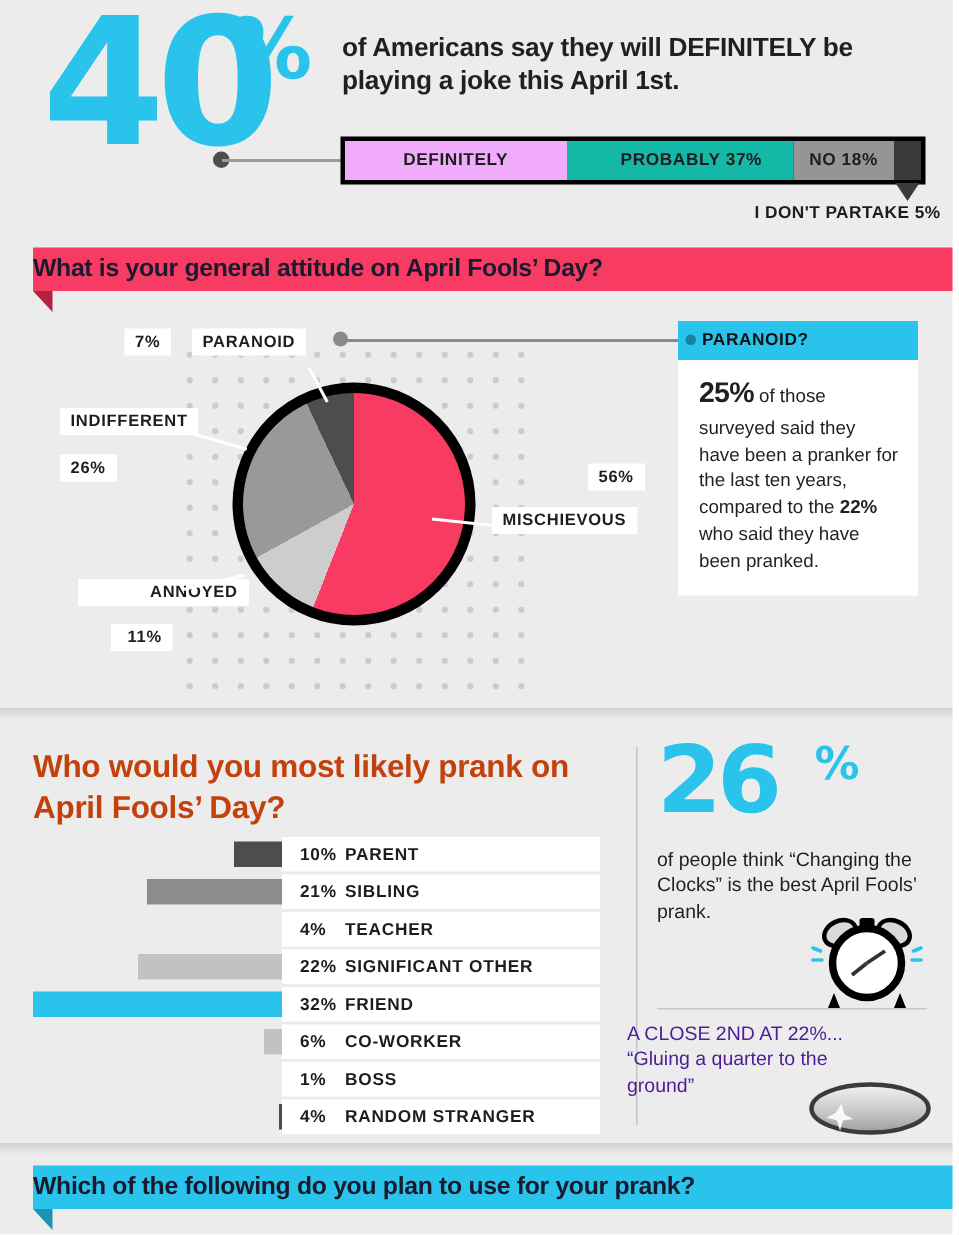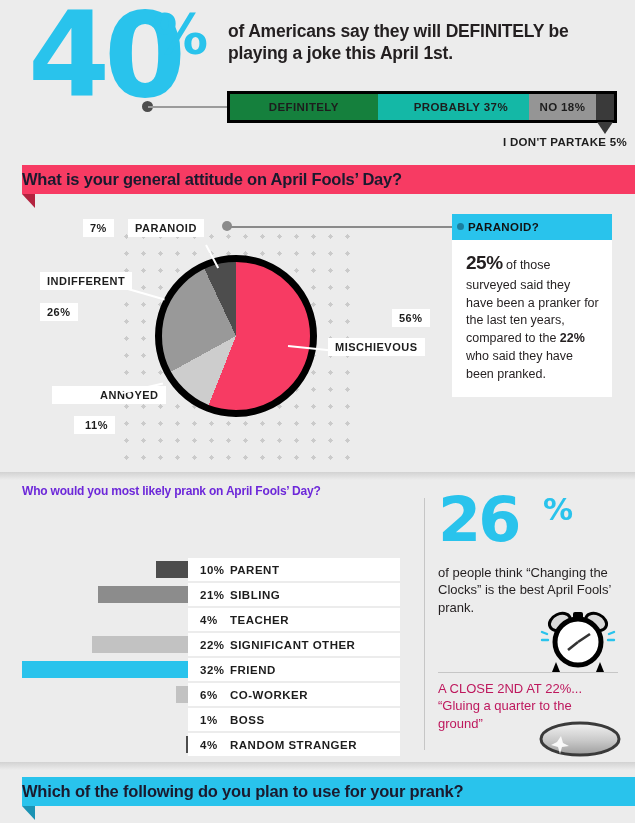--- a/index.html
+++ b/index.html
@@ -91,21 +91,21 @@
     height: 100%;
     display: flex;
     align-items: center;
     justify-content: center;
     font-size: 11.5px;
     font-weight: bold;
     letter-spacing: 0.4px;
     color: #1d1d1d;
     white-space: nowrap;
   }
-  .seg-definitely { background: #15803d; }
+  .seg-definitely { background: #f0abfc; }
   .seg-probably   { background: #14b8a6; padding-left: 15px; }
   .seg-no         { background: #959595; }
   .seg-partake    { background: #3a3a3a; }
 
   .partake-arrow {
     position: absolute;
     left: 597px; top: 122px;
     width: 0; height: 0;
     border-left: 8px solid transparent;
     border-right: 8px solid transparent;
@@ -277,25 +277,25 @@
   .divider2 {
     position: absolute;
     left: 0; top: 762px;
     width: 639px; height: 8px;
     background: linear-gradient(to bottom, #d2d2d2, #ececec);
   }
 
   
   .bars-title {
     position: absolute;
-    left: 22px; top: 484px;
+    left: 22px; top: 498px;
     width: 360px;
-    font-size: 12px;
-    font-weight: bold;
-    color: #6d28d9;
+    font-size: 21px;
+    font-weight: bold;
+    color: #c2410c;
     line-height: 1.3;
     letter-spacing: -0.2px;
   }
   .bar-list {
     position: absolute;
     left: 22px; top: 558px;
     width: 378px;
   }
   .bar-row {
     position: relative;
@@ -358,25 +358,25 @@
     color: #231f20;
   }
   .panel-rule {
     position: absolute;
     left: 438px; top: 672px;
     width: 180px; height: 1px;
     background: #c6c6c6;
   }
   .panel-text2 {
     position: absolute;
-    left: 438px; top: 680px;
+    left: 418px; top: 680px;
     width: 172px;
     font-size: 13px;
     line-height: 1.34;
-    color: #be185d;
+    color: #4c1d95;
   }
   .clock-wrap {
     position: absolute;
     left: 540px; top: 608px;
     width: 76px; height: 66px;
   }
   .coin-wrap {
     position: absolute;
     left: 537px; top: 716px;
     width: 86px; height: 46px;

